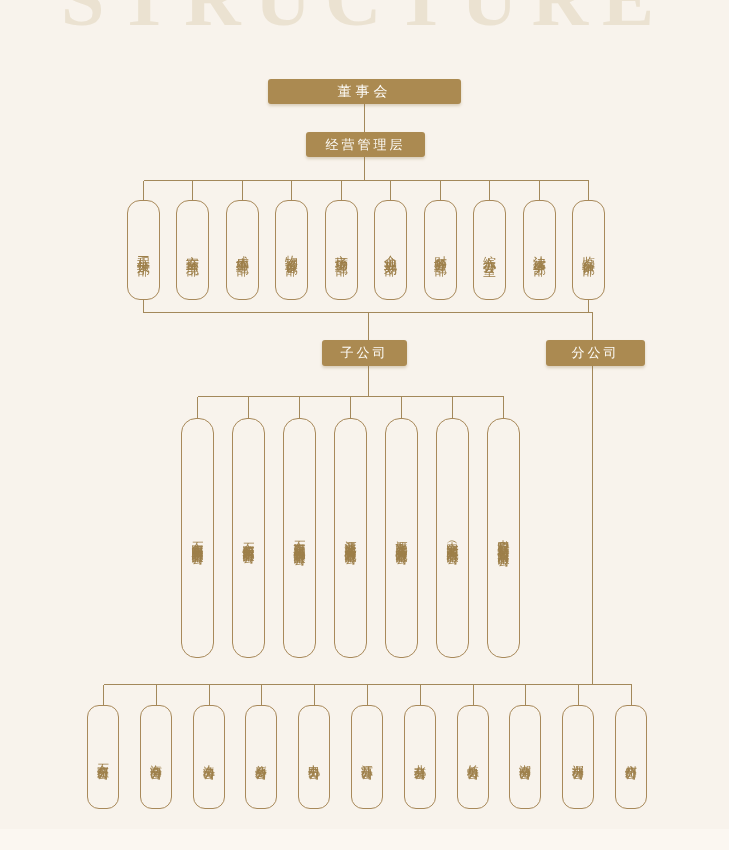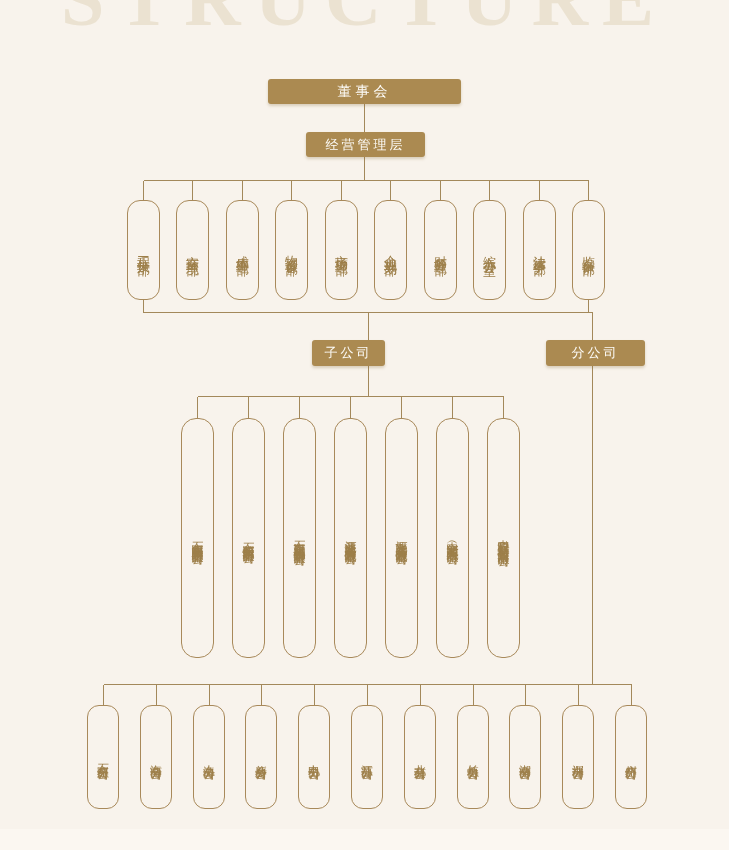--- a/index.html
+++ b/index.html
@@ -90,21 +90,21 @@
   <div class="node outline vtext" style="left:176px;top:200px;width:33px;height:100px">安全环境部</div>
   <div class="node outline vtext" style="left:226px;top:200px;width:33px;height:100px">成本管理部</div>
   <div class="node outline vtext" style="left:275px;top:200px;width:33px;height:100px">物资设备部</div>
   <div class="node outline vtext" style="left:325px;top:200px;width:33px;height:100px">市场管理部</div>
   <div class="node outline vtext" style="left:374px;top:200px;width:33px;height:100px">企业规划部</div>
   <div class="node outline vtext" style="left:424px;top:200px;width:33px;height:100px">财务管理部</div>
   <div class="node outline vtext" style="left:473px;top:200px;width:33px;height:100px">综合办公室</div>
   <div class="node outline vtext" style="left:523px;top:200px;width:33px;height:100px">法律事务部</div>
   <div class="node outline vtext" style="left:572px;top:200px;width:33px;height:100px">监察审计部</div>
 
-  <div class="node fill" style="left:312px;top:340px;width:73px;height:26px">子公司</div>
+  <div class="node fill" style="left:322px;top:340px;width:85px;height:26px">子公司</div>
   <div class="node fill" style="left:546px;top:340px;width:99px;height:26px">分公司</div>
 
   <div class="node outline vtext sub" style="left:181px;top:418px;width:33px;height:240px">石家庄京中国际贸易有限公司</div>
   <div class="node outline vtext sub" style="left:232px;top:418px;width:33px;height:240px">石家庄策恒贸易有限公司</div>
   <div class="node outline vtext sub" style="left:283px;top:418px;width:33px;height:240px">石家庄勤上机械设备租赁有限公司</div>
   <div class="node outline vtext sub" style="left:334px;top:418px;width:33px;height:240px">河北圣博建筑劳务分包有限公司</div>
   <div class="node outline vtext sub" style="left:385px;top:418px;width:33px;height:240px">河北勤上建筑劳务分包有限公司</div>
   <div class="node outline vtext sub" style="left:436px;top:418px;width:33px;height:240px">中京新能源（河北）有限公司</div>
   <div class="node outline vtext sub" style="left:487px;top:418px;width:33px;height:240px">中科启程新材料科技（海南）有限公司</div>
 

